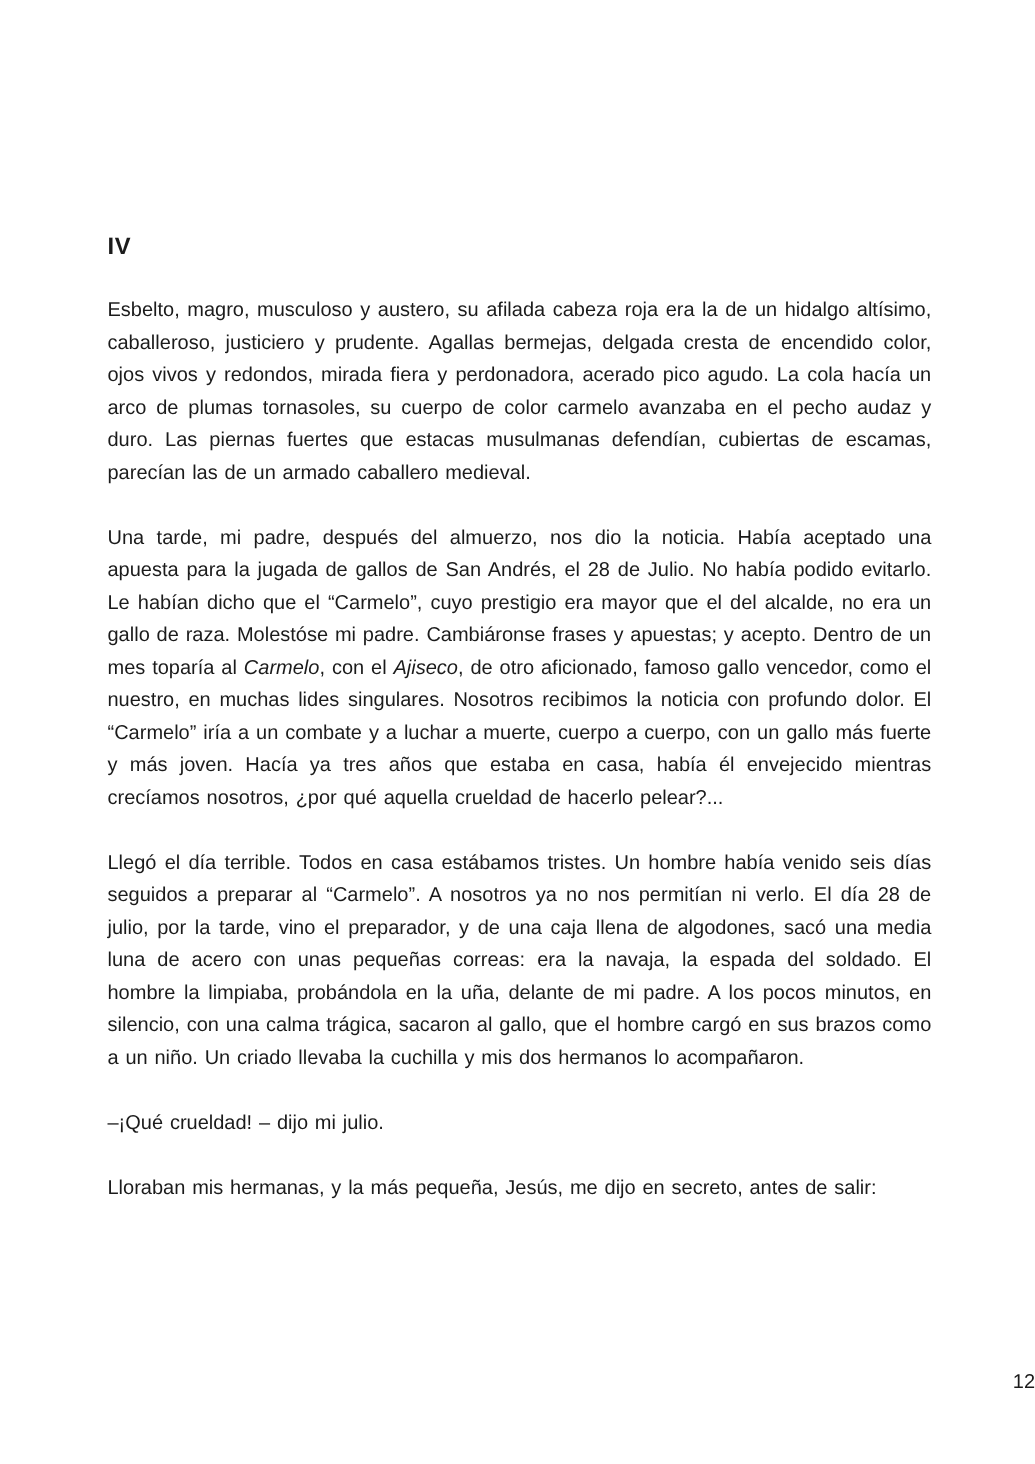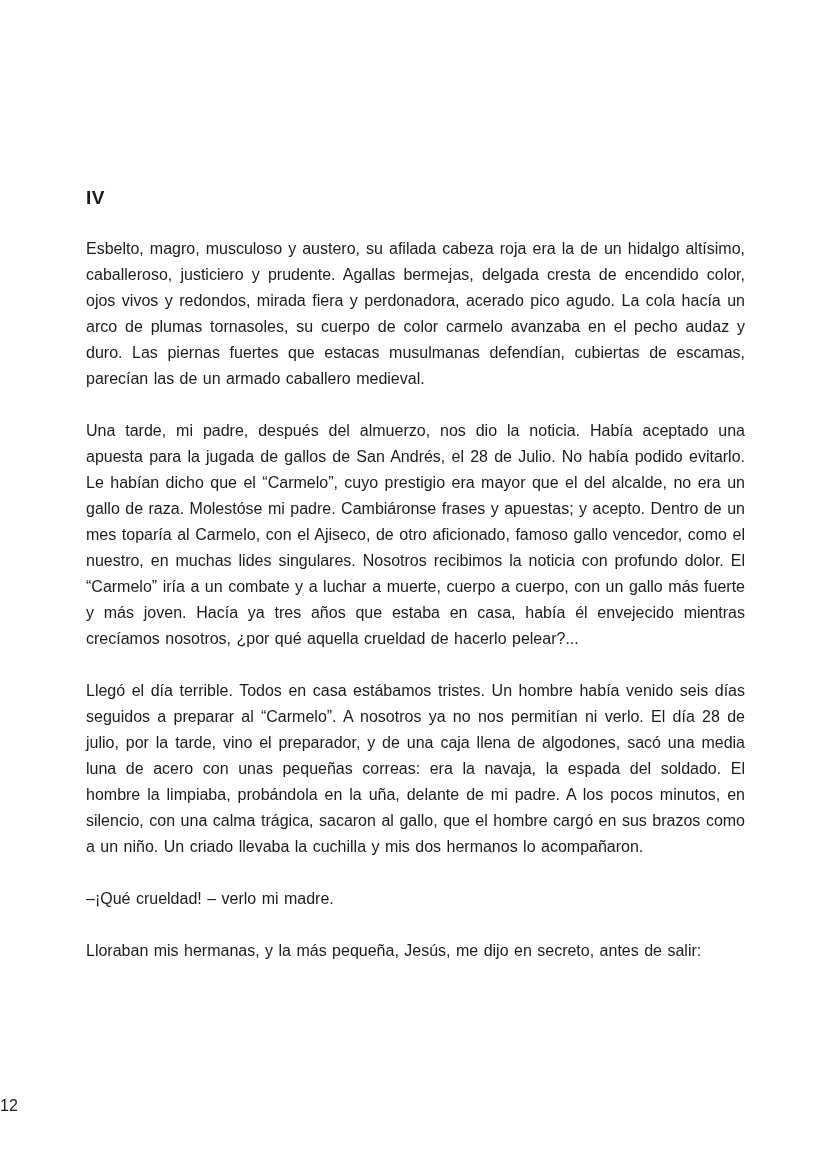--- a/index.html
+++ b/index.html
@@ -36,40 +36,40 @@
   }
   .text-body p {
     font-size: 16px;
     line-height: 26px;
     text-align: justify;
     text-justify: inter-word;
     margin: 13px 0 26px 0;
     color: #1b1b1b;
     word-spacing: 1px;
   }
-  .text-body p span.italic { }
+  .text-body p span.italic { font-style: italic; }
   .page-number {
     position: absolute;
     left: 0;
     top: 1096px;
     width: 828px;
-    text-align: left;
+    text-align: right;
     font-size: 16px;
     line-height: 20px;
     color: #1b1b1b;
   }
 </style>
 </head>
 <body>
 
 <div class="page">
   <div class="text-body">
     <h1 class="doc-heading">IV</h1>
     <div id="paragraphs">
         <p><span>Esbelto, magro, musculoso y austero, su afilada cabeza roja era la de un hidalgo altísimo, caballeroso, justiciero y prudente. Agallas bermejas, delgada cresta de encendido color, ojos vivos y redondos, mirada fiera y perdonadora, acerado pico agudo. La cola hacía un arco de plumas tornasoles, su cuerpo de color carmelo avanzaba en el pecho audaz y duro. Las piernas fuertes que estacas musulmanas defendían, cubiertas de escamas, parecían las de un armado caballero medieval.</span></p>
         <p><span>Una tarde, mi padre, después del almuerzo, nos dio la noticia. Había aceptado una apuesta para la jugada de gallos de San Andrés, el 28 de Julio. No había podido evitarlo. Le habían dicho que el “Carmelo”, cuyo prestigio era mayor que el del alcalde, no era un gallo de raza. Molestóse mi padre. Cambiáronse frases y apuestas; y acepto. Dentro de un mes toparía al </span><span class="italic">Carmelo</span><span>, con el </span><span class="italic">Ajiseco</span><span>, de otro aficionado, famoso gallo vencedor, como el nuestro, en muchas lides singulares. Nosotros recibimos la noticia con profundo dolor. El “Carmelo” iría a un combate y a luchar a muerte, cuerpo a cuerpo, con un gallo más fuerte y más joven. Hacía ya tres años que estaba en casa, había él envejecido mientras crecíamos nosotros, ¿por qué aquella crueldad de hacerlo pelear?...</span></p>
         <p><span>Llegó el día terrible. Todos en casa estábamos tristes. Un hombre había venido seis días seguidos a preparar al “Carmelo”. A nosotros ya no nos permitían ni verlo. El día 28 de julio, por la tarde, vino el preparador, y de una caja llena de algodones, sacó una media luna de acero con unas pequeñas correas: era la navaja, la espada del soldado. El hombre la limpiaba, probándola en la uña, delante de mi padre. A los pocos minutos, en silencio, con una calma trágica, sacaron al gallo, que el hombre cargó en sus brazos como a un niño. Un criado llevaba la cuchilla y mis dos hermanos lo acompañaron.</span></p>
-        <p><span>–¡Qué crueldad! – verlo mi madre.</span></p>
+        <p><span>–¡Qué crueldad! – dijo mi julio.</span></p>
         <p><span>Lloraban mis hermanas, y la más pequeña, Jesús, me dijo en secreto, antes de salir:</span></p>
       </div>
   </div>
   <div class="page-number">12</div>
 </div>
 
 </body></html>

